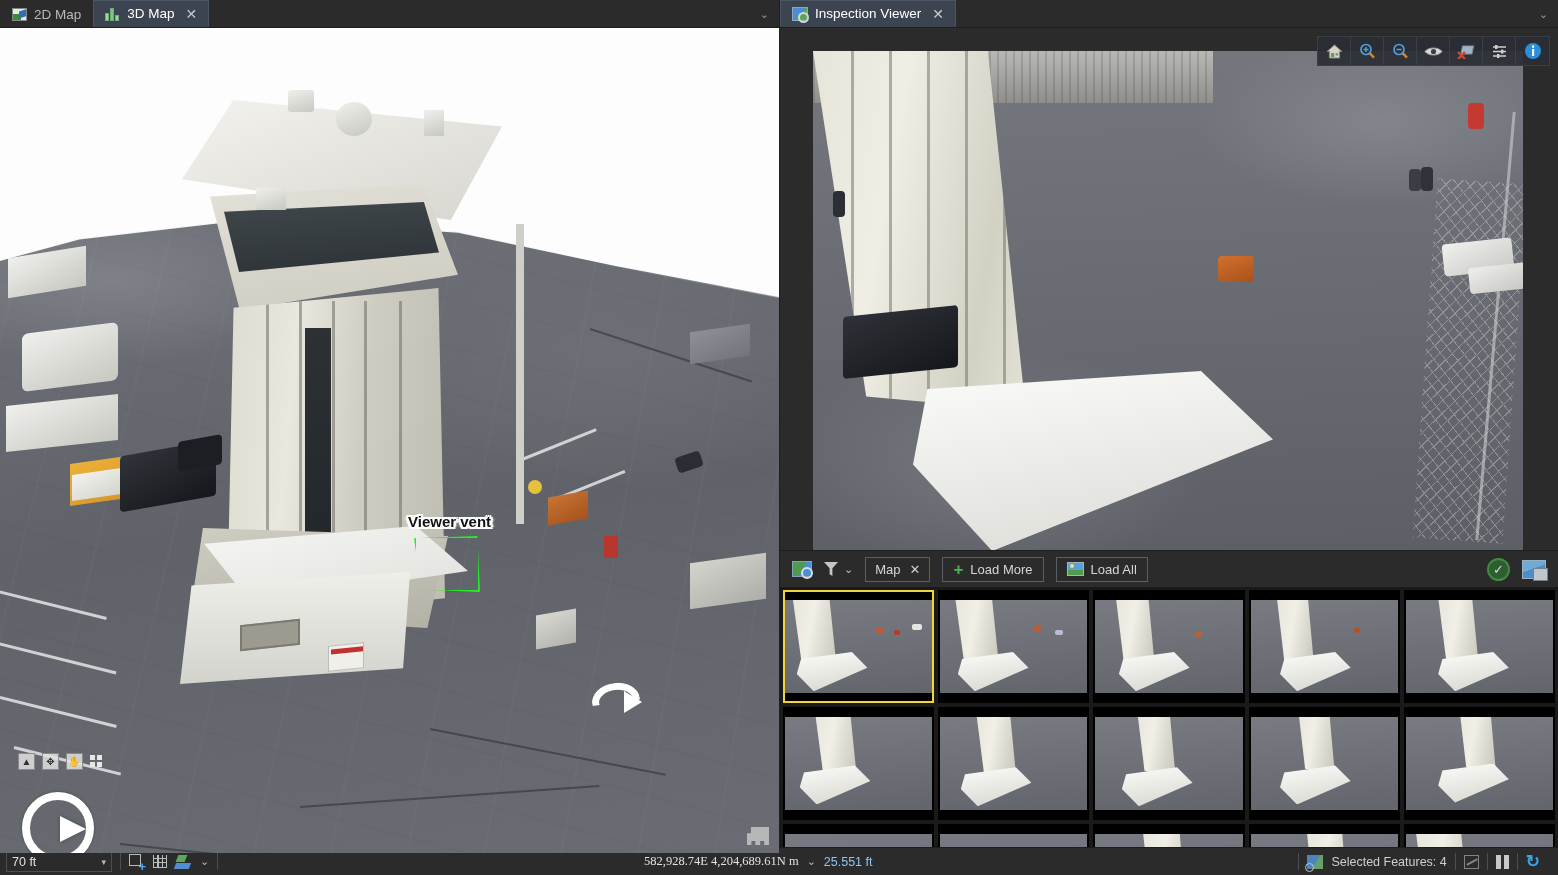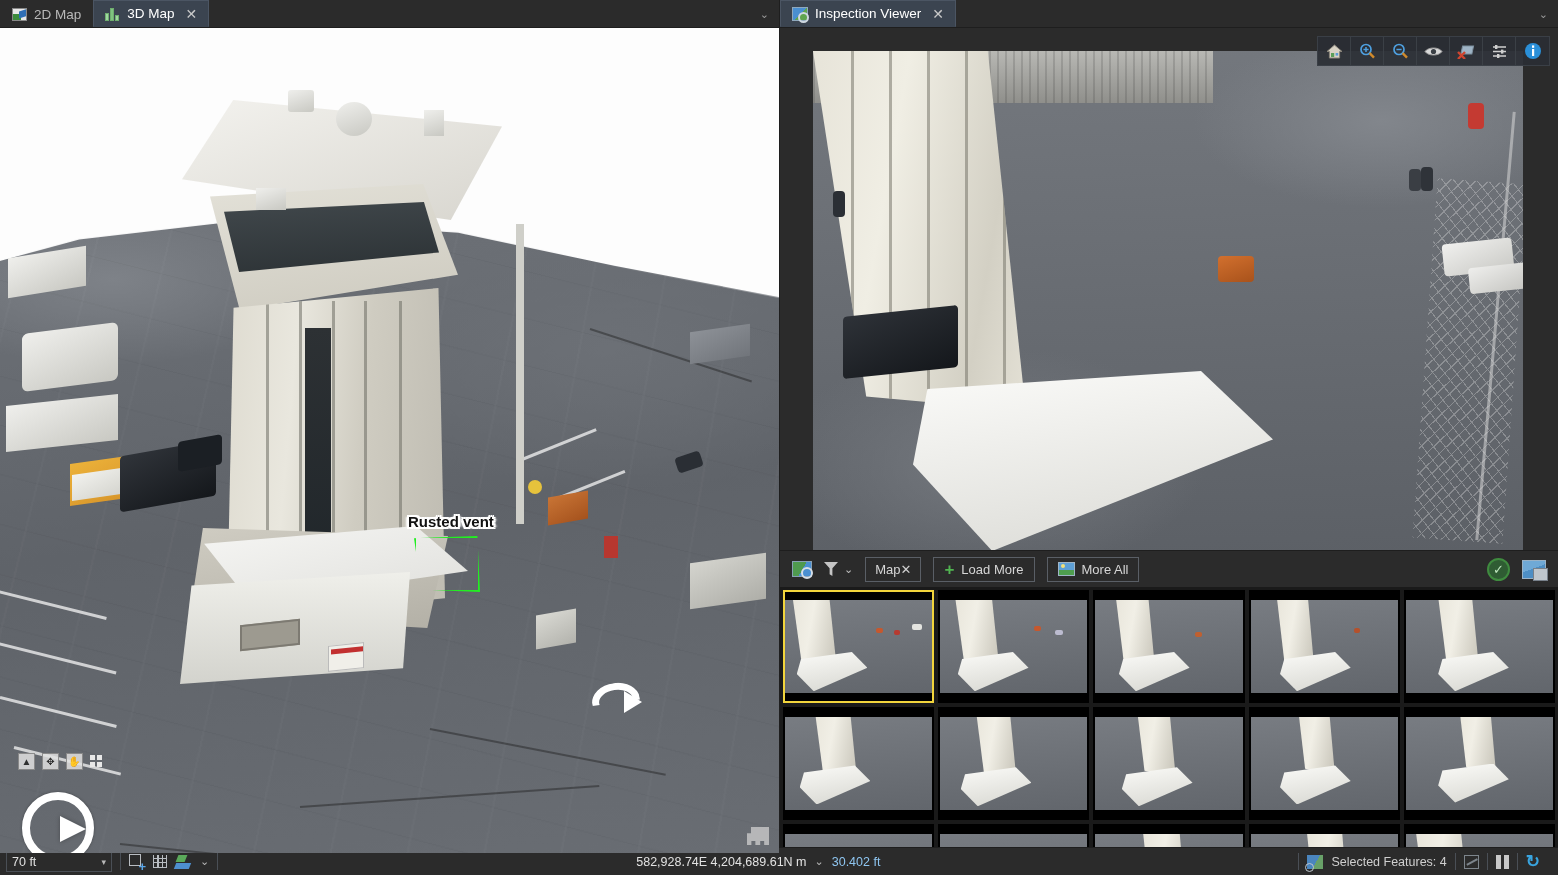--- a/index.html
+++ b/index.html
@@ -272,21 +272,21 @@
     height:37px; background:#2b2b2b; display:flex; align-items:center;
     padding:0 12px; gap:12px; border-top:1px solid #1e1e1e;
   }
   .cmdbar .spacer { flex:1; }
   .btn-outline {
     height:25px; display:flex; align-items:center; gap:7px; padding:0 10px;
     border:1px solid #5a5f66; color:#d6d6d6; font-size:13px; background:transparent;
     white-space:nowrap;
   }
   .chip {
-    height:25px; display:flex; align-items:center; padding:0 9px;
+    height:25px; display:flex; align-items:center; gap:9px; padding:0 9px;
     border:1px solid #5a5f66; color:#d6d6d6; font-size:13px;
   }
   .chip .x { color:#cfcfcf; font-size:13px; }
   .plus { color:#51b451; font-size:17px; font-weight:700; line-height:1; }
   .filter-ico {
     width:14px; height:14px; background:#c4c4c4;
     clip-path:polygon(0 0,100% 0,60% 45%,60% 100%,40% 88%,40% 45%);
   }
   .loadall-ico {
     width:17px; height:14px; background:linear-gradient(180deg,#5d9fd6 0 55%,#4e9e4e 55% 100%);
@@ -350,21 +350,21 @@
   .sb-grid-plus { background:none; }
   .sb-grid-plus:before{content:"";position:absolute;left:0;top:0;width:10px;height:10px;border:1.4px solid #b9bdc2;}
   .sb-grid-plus:after{content:"+";position:absolute;right:-1px;bottom:-4px;color:#5aa6e8;font-size:13px;line-height:1;font-weight:700;}
   .sb-grid { background:
      repeating-linear-gradient(90deg,#b9bdc2 0 1.2px,transparent 1.2px 4.5px),
      repeating-linear-gradient(0deg,#b9bdc2 0 1.2px,transparent 1.2px 4.5px);
      width:14px;height:13px;}
   .sb-layer { position:relative; width:17px; height:14px; }
   .sb-layer:before{content:"";position:absolute;left:0;bottom:0;width:15px;height:6px;background:#4e8fcf;transform:skewX(-22deg);}
   .sb-layer:after{content:"";position:absolute;left:2px;top:0;width:9px;height:7px;background:#5aa95a;transform:skewX(-22deg);}
-  .coord { color:#e2e2e2; }
+  .coord { color:#e2e2e2;font-family:Liberation Serif, serif; }
   .elev { color:#8ec5f0; }
   .sel-feat-ico{
     width:16px;height:14px;position:relative;
     background:linear-gradient(120deg,#4e8fcf 0 55%,#6fae6f 55% 100%);opacity:.9;
   }
   .sel-feat-ico:after{content:"";position:absolute;left:-2px;bottom:-3px;width:7px;height:7px;border:1.6px solid #cfd8e0;border-radius:50%;}
   .pause-ico { display:flex; gap:3px; }
   .pause-ico i { width:5px; height:14px; background:#c8c8c8; display:block; }
   .refresh-ico { color:#39a5e0; font-size:17px; font-weight:700; line-height:1; }
   .cut-ico{ width:15px;height:14px;border:1.5px solid #7d858c; position:relative;}
@@ -451,21 +451,21 @@
 
         <div class="equip" style="left:548px;top:466px;width:40px;height:28px;background:linear-gradient(160deg,#c87435,#a5521d);transform:skewY(-10deg);"></div>
         <div class="equip" style="left:604px;top:508px;width:14px;height:22px;background:#b7372f;"></div>
         <div class="equip" style="left:528px;top:452px;width:14px;height:14px;background:#e6c23c;border-radius:50%;"></div>
         <div class="equip" style="left:516px;top:196px;width:8px;height:300px;background:#cfcfc9;"></div>
         <div class="equip" style="left:536px;top:584px;width:40px;height:34px;background:linear-gradient(160deg,#d9d9d3,#b3b3ad);transform:skewY(-10deg);"></div>
         <div class="equip" style="left:690px;top:530px;width:76px;height:46px;background:linear-gradient(160deg,#d4d4ce,#aeaea8);transform:skewY(-8deg);"></div>
         <div class="equip" style="left:690px;top:300px;width:60px;height:32px;background:linear-gradient(160deg,#8d9197,#71757b);transform:skewY(-8deg);"></div>
 
         <div class="greenpoly" style="left:414px;top:508px;width:66px;height:56px;clip-path:polygon(0 4%,96% 0,100% 100%,22% 96%,6% 52%);"></div>
-        <div class="callout" style="left:408px;top:485px;">Rusted vent</div>
+        <div class="callout" style="left:408px;top:485px;">Viewer vent</div>
 
         <div class="smallarrow"></div>
 
         <div class="nav3d-row">
           <div class="navbtn">▲</div>
           <div class="navbtn">✥</div>
           <div class="navbtn">✋</div>
           <div class="navdots">
               <span></span>
               <span></span>
@@ -578,21 +578,21 @@
         <div class="chip">
           <span>Map</span>
           <span class="x">✕</span>
         </div>
         <div class="btn-outline">
           <span class="plus">+</span>
           <span>Load More</span>
         </div>
         <div class="btn-outline">
           <span class="loadall-ico"></span>
-          <span>More All</span>
+          <span>Load All</span>
         </div>
         <div class="spacer"></div>
         <div class="check-circle">✓</div>
         <div class="photo-toggle"></div>
       </div>
 
       <div class="thumbs">
         <div class="thumb sel">
             <div class="im">
               <div class="tb-bldg"></div>
@@ -694,21 +694,21 @@
     </div>
     <div class="sep"></div>
     <span class="sb-ico sb-grid-plus"></span>
     <span class="sb-grid"></span>
     <span class="sb-layer"></span>
     <span style="font-size:11px;color:#b8b8b8;">⌄</span>
     <div class="sep"></div>
     <div style="flex:1"></div>
     <span class="coord">582,928.74E 4,204,689.61N m</span>
     <span style="font-size:11px;color:#b8b8b8;">⌄</span>
-    <span class="elev">30.402 ft</span>
+    <span class="elev">25.551 ft</span>
     <div style="flex:1"></div>
     <div class="sep"></div>
     <span class="sel-feat-ico"></span>
     <span>Selected Features: 4</span>
     <div class="sep"></div>
     <span class="cut-ico"></span>
     <div class="sep"></div>
     <span class="pause-ico">
         <i></i>
         <i></i>

